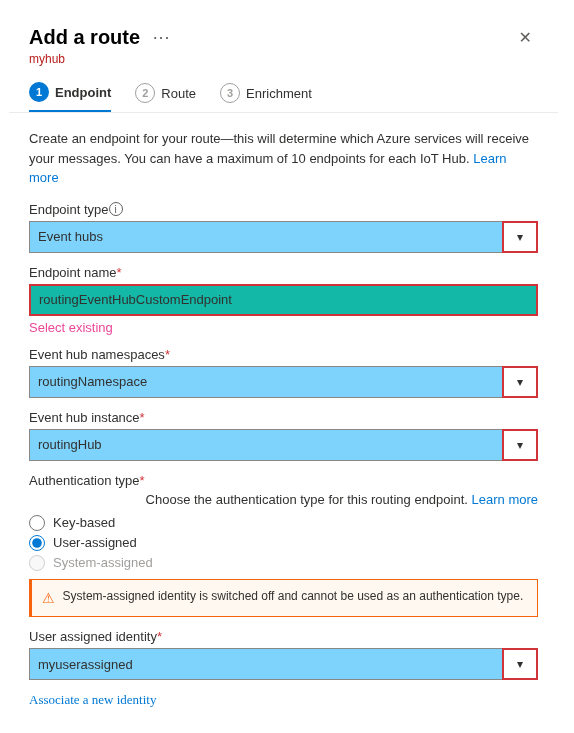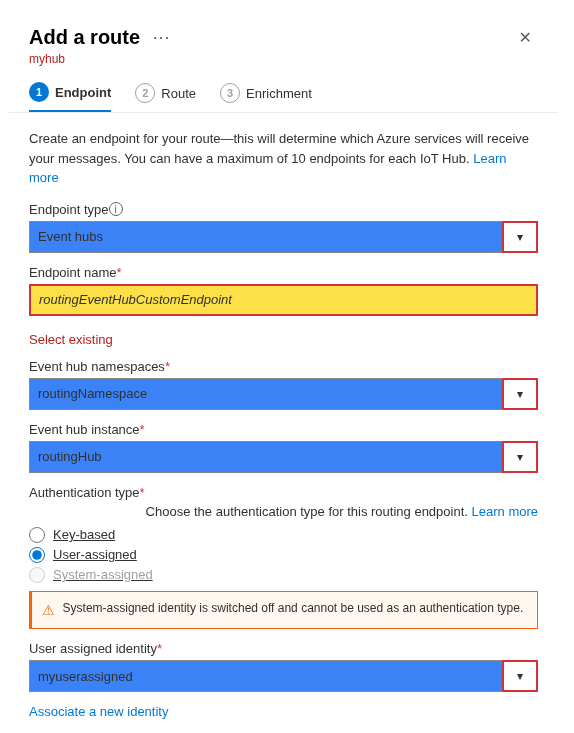--- a/index.html
+++ b/index.html
@@ -137,21 +137,21 @@
     .dropdown-wrapper {
       position: relative;
     }
     .dropdown-input {
       width: 100%;
       height: 32px;
       border: 1px solid #8a8886;
       padding: 0 36px 0 8px;
       font-size: 13px;
       color: #323130;
-      background: #3b82f6;
+      background: #7dd3fc;
       appearance: none;
       cursor: pointer;
     }
     .dropdown-btn {
       position: absolute;
       right: 0;
       top: 0;
       height: 32px;
       width: 36px;
       border: 2px solid #d13438;
@@ -165,46 +165,44 @@
       font-size: 12px;
       color: #323130;
     }
     .text-input {
       width: 100%;
       height: 32px;
       border: 2px solid #d13438;
       padding: 0 8px;
       font-size: 13px;
       color: #323130;
-      background: #fde047;
-      font-style: italic;
+      background: #14b8a6;
     }
     .select-existing-link {
-      color: #b91c1c;
+      color: #ec4899;
       font-size: 13px;
       cursor: pointer;
       text-decoration: none;
       display: inline-block;
-      margin-top: 16px;
+      margin-top: 4px;
     }
     .auth-section {
       margin-bottom: 0;
     }
     .auth-description {
       font-size: 13px;
       color: #323130;
       margin-bottom: 8px;
       text-align: right;
     }
     .radio-group {
       display: flex;
       flex-direction: column;
       gap: 4px;
       margin-bottom: 8px;
-      text-decoration: underline;
     }
     .radio-item {
       display: flex;
       align-items: center;
       gap: 8px;
     }
     .radio-item input[type="radio"] {
       width: 16px;
       height: 16px;
       cursor: pointer;
@@ -234,20 +232,21 @@
       color: #f7630c;
       font-size: 14px;
       flex-shrink: 0;
       margin-top: 1px;
     }
     .associate-link {
       color: #0078d4;
       font-size: 13px;
       cursor: pointer;
       text-decoration: none;
+      font-family: Liberation Serif, serif;
     }
   </style>
 </head>
 <body>
 
 <div class="panel">
   <div class="panel-header">
     <div class="panel-title-row">
       <div style="display:flex;align-items:center;gap:8px;">
         <span class="panel-title">Add a route</span>

